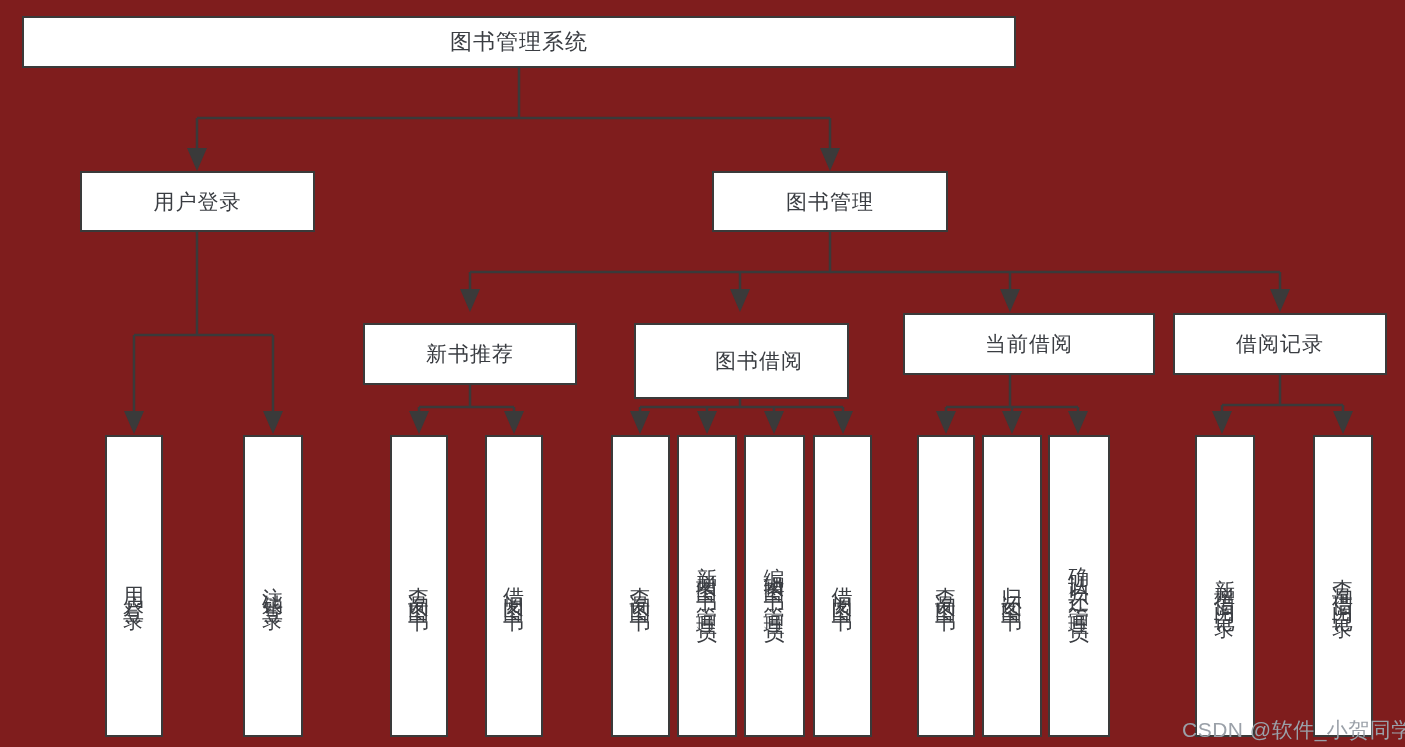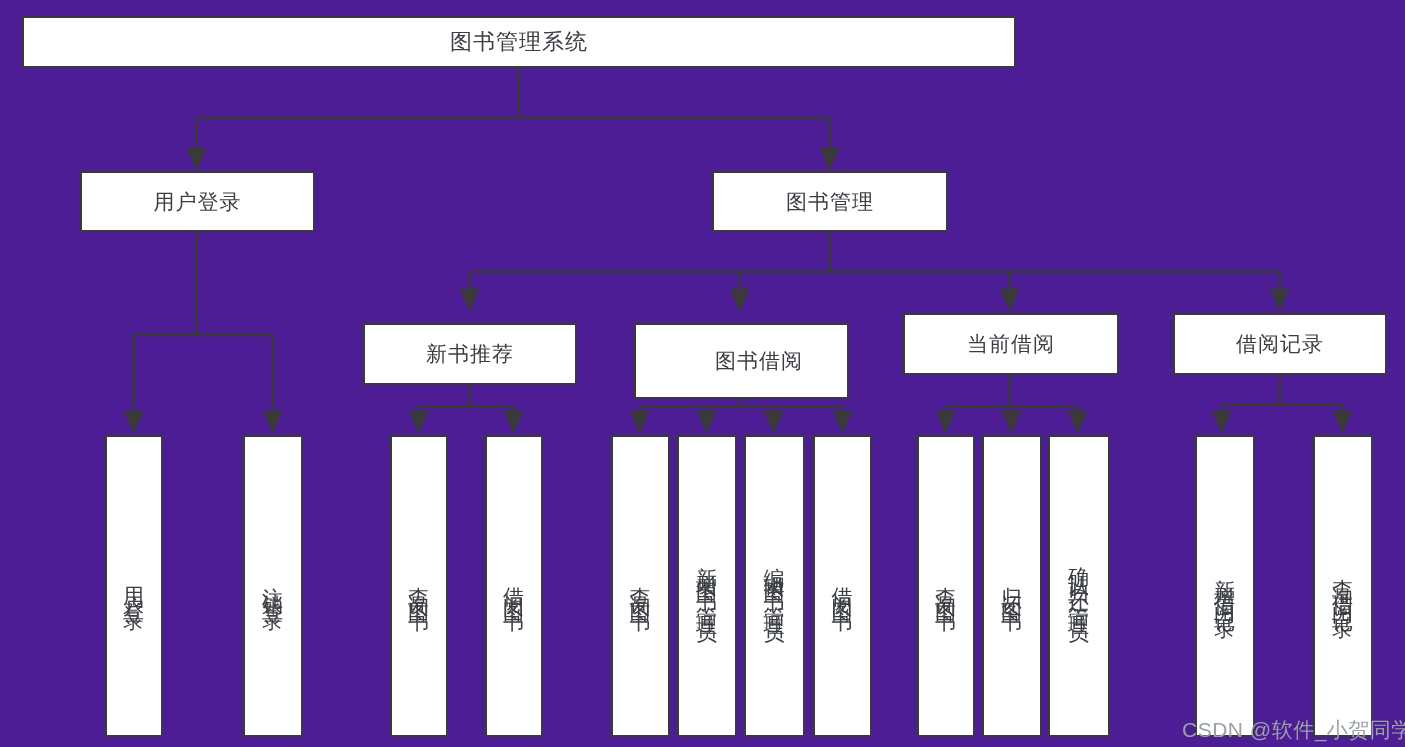--- a/index.html
+++ b/index.html
@@ -5,21 +5,21 @@
   html, body {
     margin: 0;
     padding: 0;
     background: #ffffff;
     font-family: "Liberation Sans", sans-serif;
   }
   .canvas {
     position: relative;
     width: 1405px;
     height: 747px;
-    background: #4c1d95;
+    background: #7f1d1d;
     overflow: hidden;
   }
   .connectors {
     position: absolute;
     left: 0;
     top: 0;
     z-index: 1;
   }
   .hnode, .vnode {
     position: absolute;
@@ -100,21 +100,21 @@
     </g>
   </svg>
 
   <div class="hnode root">图书管理系统</div>
 
   <div class="hnode" style="left:80px; top:171px; width:235px; height:61px;">用户登录</div>
   <div class="hnode" style="left:712px; top:171px; width:236px; height:61px;">图书管理</div>
 
   <div class="hnode" style="left:363px; top:323px; width:214px; height:62px;">新书推荐</div>
   <div class="hnode" style="left:634px; top:323px; width:215px; height:76px;padding-left:35px;">图书借阅</div>
-  <div class="hnode" style="left:903px; top:313px; width:216px; height:62px;">当前借阅</div>
+  <div class="hnode" style="left:903px; top:313px; width:252px; height:62px;">当前借阅</div>
   <div class="hnode" style="left:1173px; top:313px; width:214px; height:62px;">借阅记录</div>
 
   <div class="vnode" style="left:105px; width:58px;">
     <span>用户登录</span>
   </div>
   <div class="vnode" style="left:243px; width:60px;">
     <span>注销登录</span>
   </div>
 
   <div class="vnode" style="left:390px; width:58px;">

